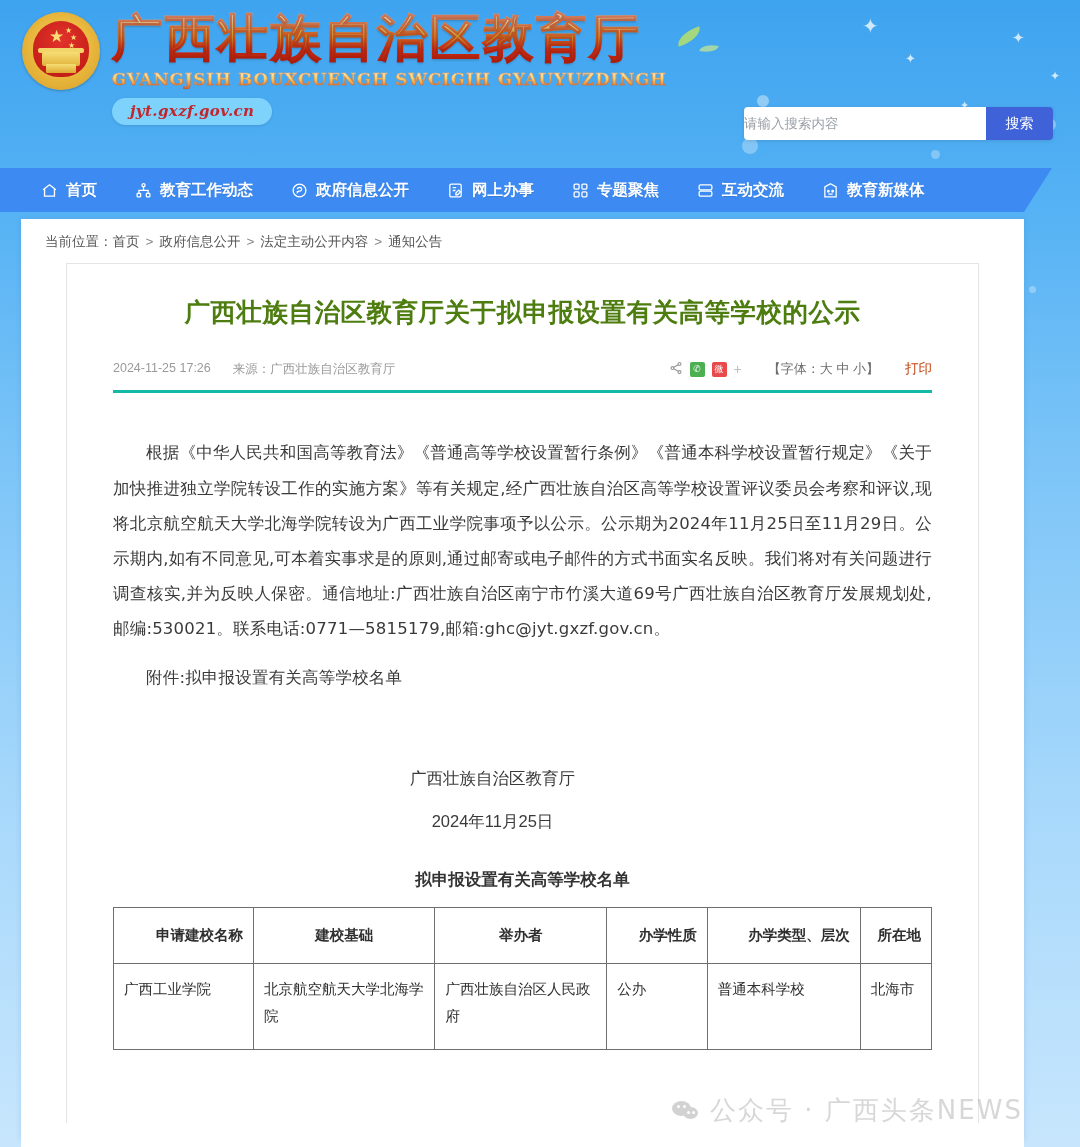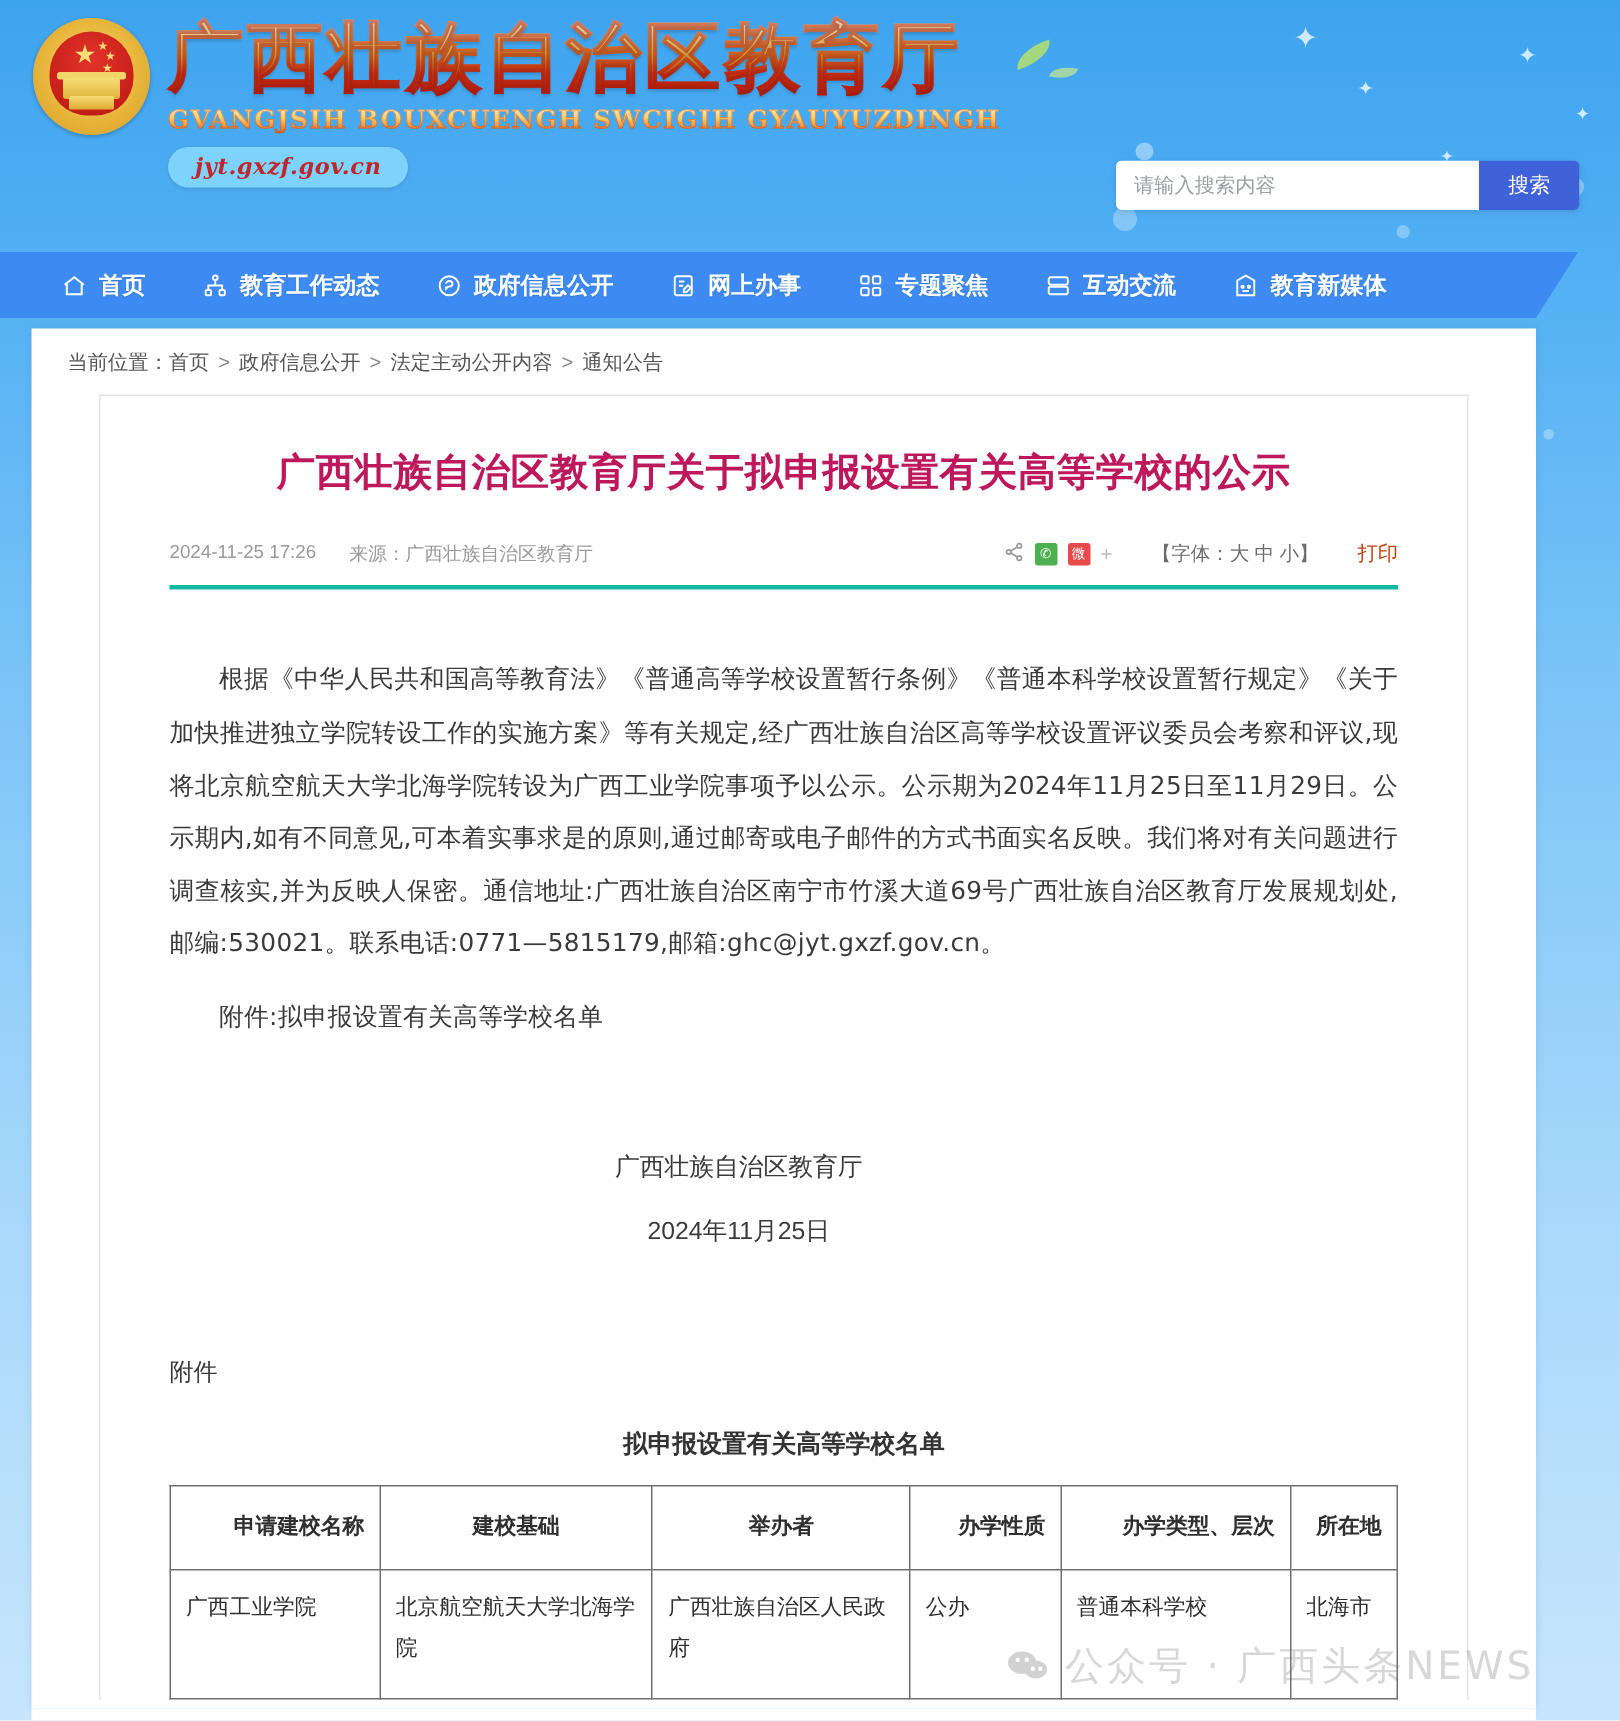--- a/index.html
+++ b/index.html
@@ -114,21 +114,21 @@
 
   
   .search-wrap {
     position: absolute; right: 27px; top: 107px;
     display: flex; height: 33px;
     border-radius: 4px; overflow: hidden;
     box-shadow: 0 1px 4px rgba(0,0,0,.12);
   }
   .search-input {
     width: 242px; height: 33px; border: none; outline: none;
-    background: #fff; padding: 0 12px;
+    background: #fff; padding: 0 0;
     font-size: 13.5px; color: #333;
     font-family: "Liberation Sans", sans-serif;
   }
   .search-input::placeholder { color: #9aa0a6; }
   .search-btn {
     width: 67px; height: 33px; border: none; cursor: pointer;
     background: #3f62d8; color: #fff; font-size: 14px;
     font-family: "Liberation Sans", sans-serif;
   }
 
@@ -166,22 +166,22 @@
   .breadcrumb .sep { color: #888; margin: 0 6px; }
   .breadcrumb .label { color: #555; }
 
   .article {
     margin: 0 45px; border: 1px solid #e4e4e4; border-bottom: none;
     padding: 34px 46px 0 46px; min-height: 860px;
     background:#fff;
   }
   .art-title {
     text-align: center; font-size: 25.5px; font-weight: 700;
-    color: #be185d; line-height: 1.35;
-    font-family: Liberation Sans, sans-serif;
+    color: #4d7c0f; line-height: 1.35;
+    font-family: Liberation Mono, monospace;
     letter-spacing: .5px;
   }
   .meta-row {
     margin-top: 28px; display: flex; align-items: center;
     justify-content: space-between;
     font-size: 12.5px; color: #9a9a9a;
     padding-bottom: 12px; border-bottom: 3px solid #14b8a6;
   }
   .meta-left { display: flex; gap: 22px; }
   .meta-right { display: flex; align-items: center; gap: 26px; }
@@ -426,21 +426,20 @@
     <div class="body-text">
       <p>根据《中华人民共和国高等教育法》《普通高等学校设置暂行条例》《普通本科学校设置暂行规定》《关于加快推进独立学院转设工作的实施方案》等有关规定,经广西壮族自治区高等学校设置评议委员会考察和评议,现将北京航空航天大学北海学院转设为广西工业学院事项予以公示。公示期为2024年11月25日至11月29日。公示期内,如有不同意见,可本着实事求是的原则,通过邮寄或电子邮件的方式书面实名反映。我们将对有关问题进行调查核实,并为反映人保密。通信地址:广西壮族自治区南宁市竹溪大道69号广西壮族自治区教育厅发展规划处,邮编:530021。联系电话:0771—5815179,邮箱:ghc@jyt.gxzf.gov.cn。</p>
       <p>附件:拟申报设置有关高等学校名单</p>
     </div>
 
     <div class="signature">
       <div>广西壮族自治区教育厅</div>
       <div>2024年11月25日</div>
     </div>
 
-    <div class="attach-label">附件</div>
     <div class="table-title">拟申报设置有关高等学校名单</div>
 
     <table class="list">
       <colgroup>
         <col class="col1">
           <col class="col2">
           <col class="col3">
           <col class="col4">
           <col class="col5">
           <col class="col6">

